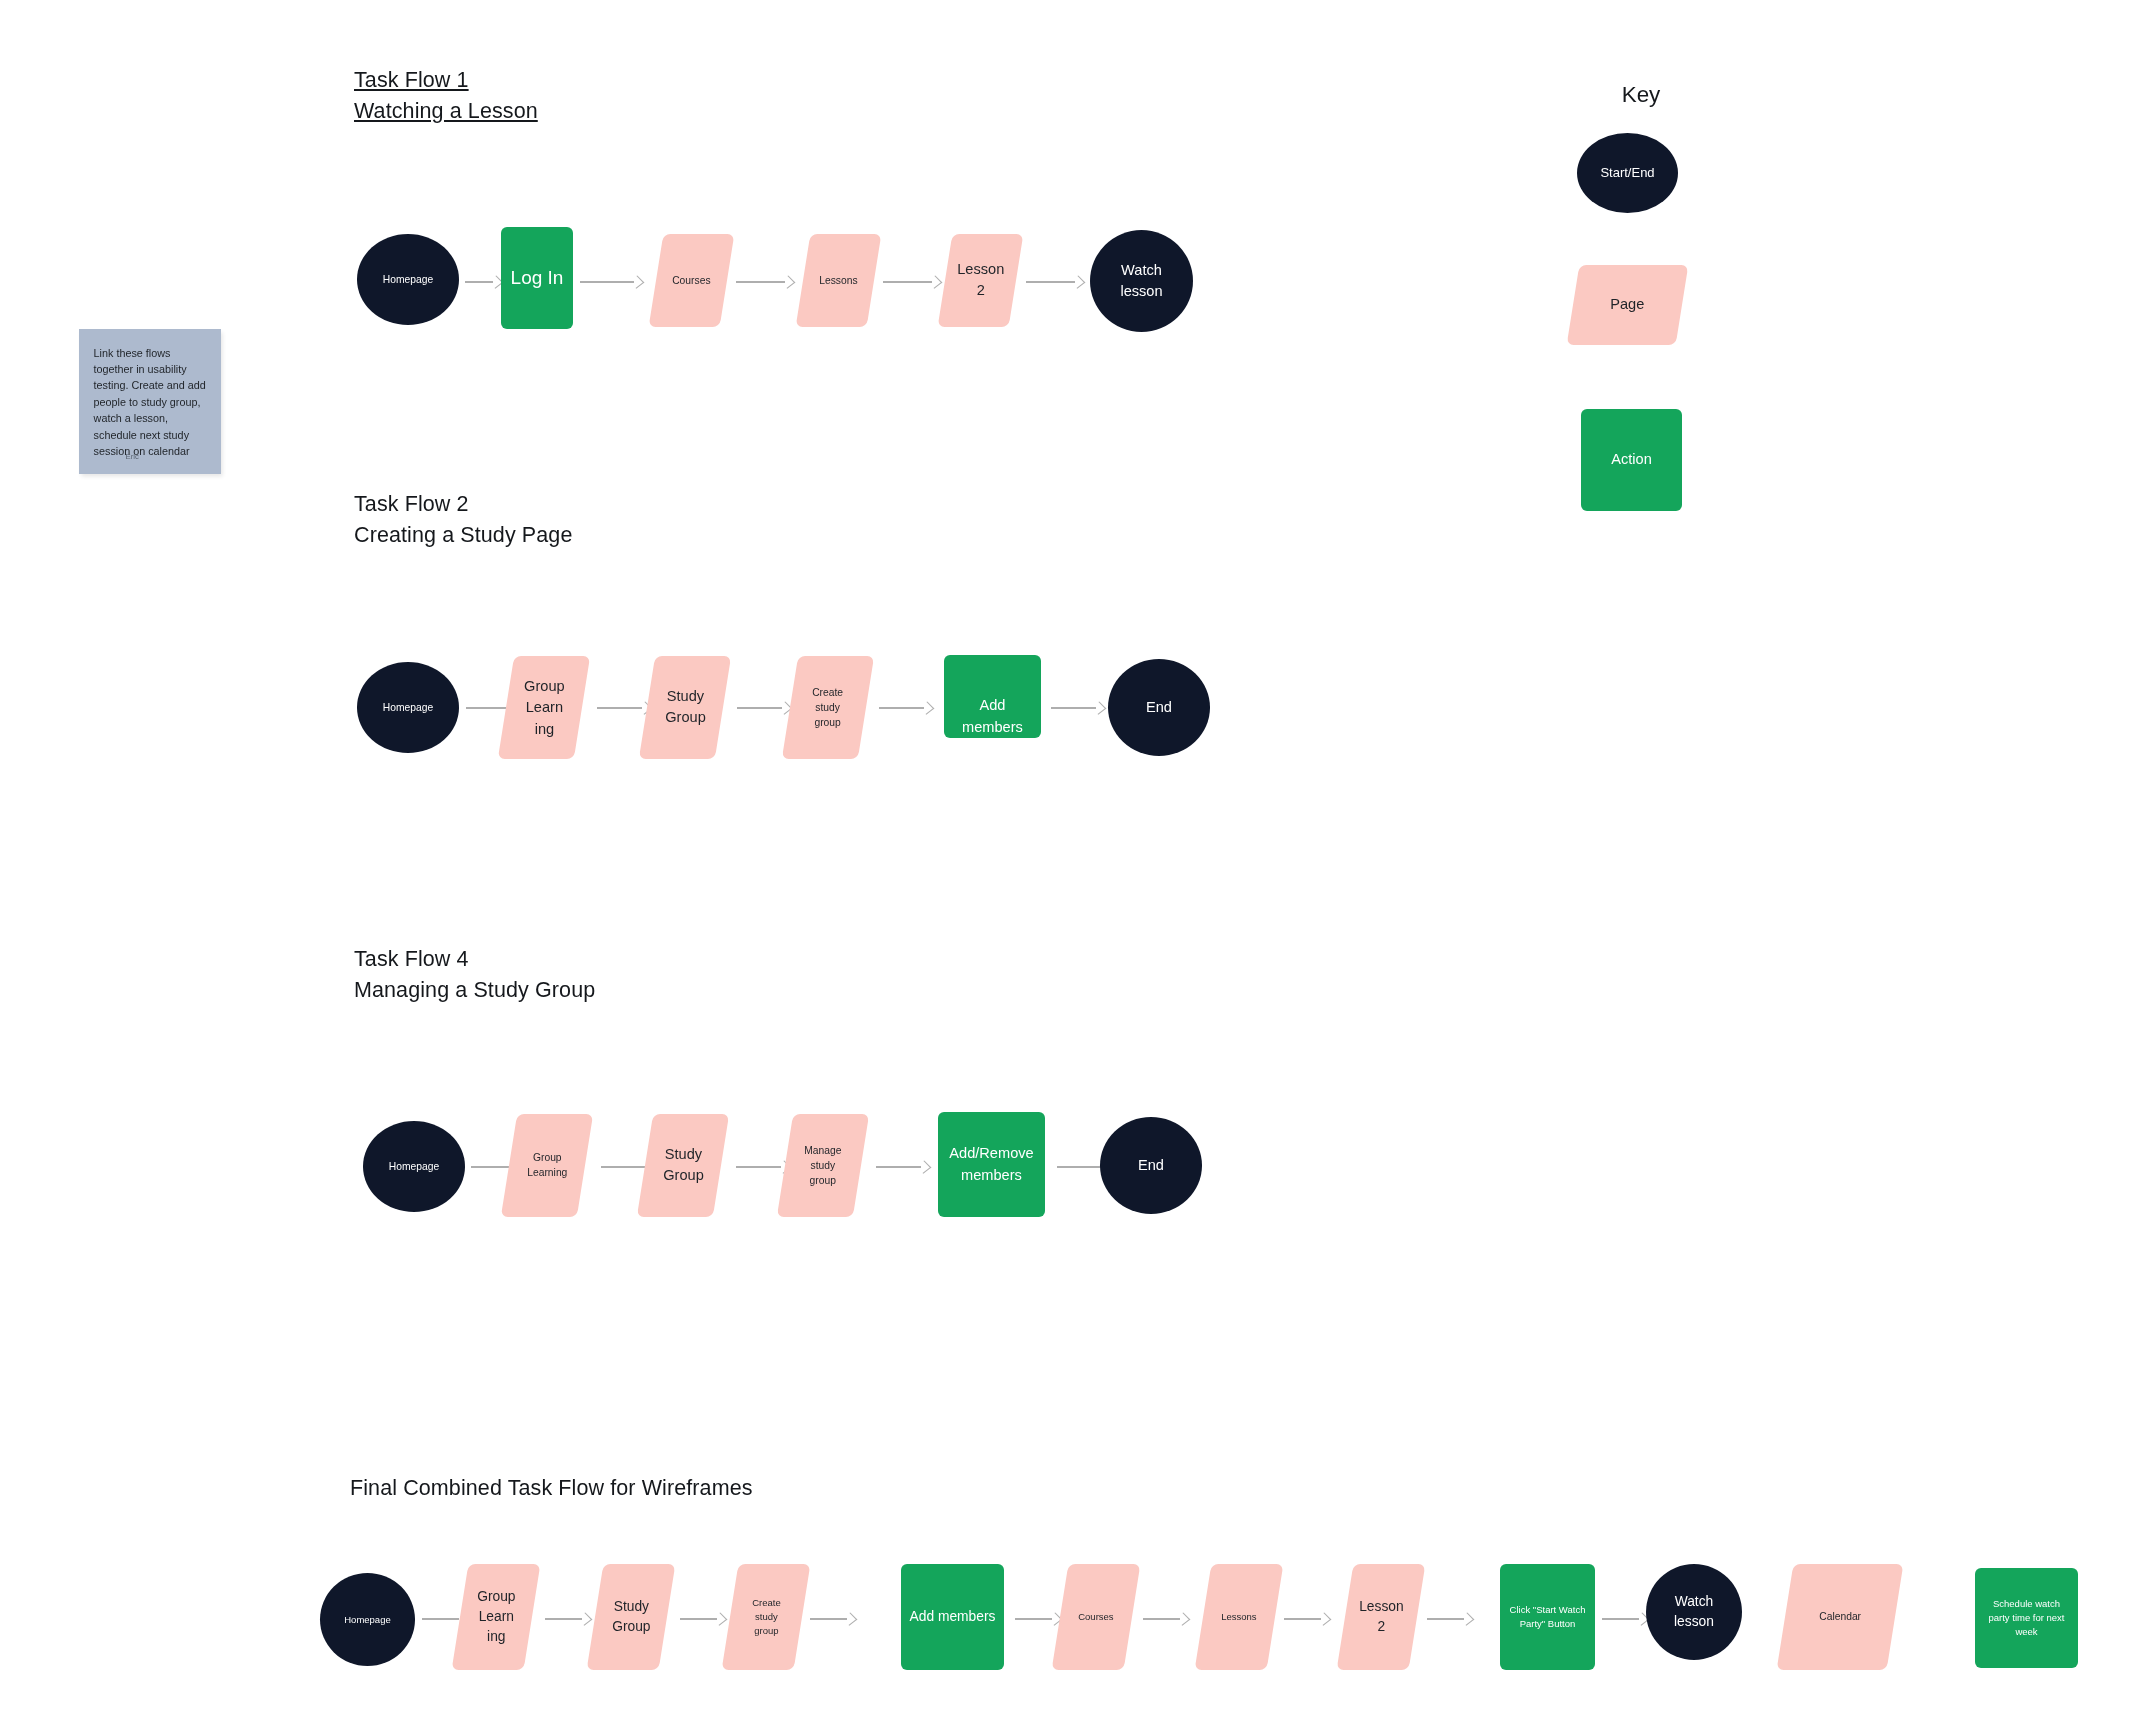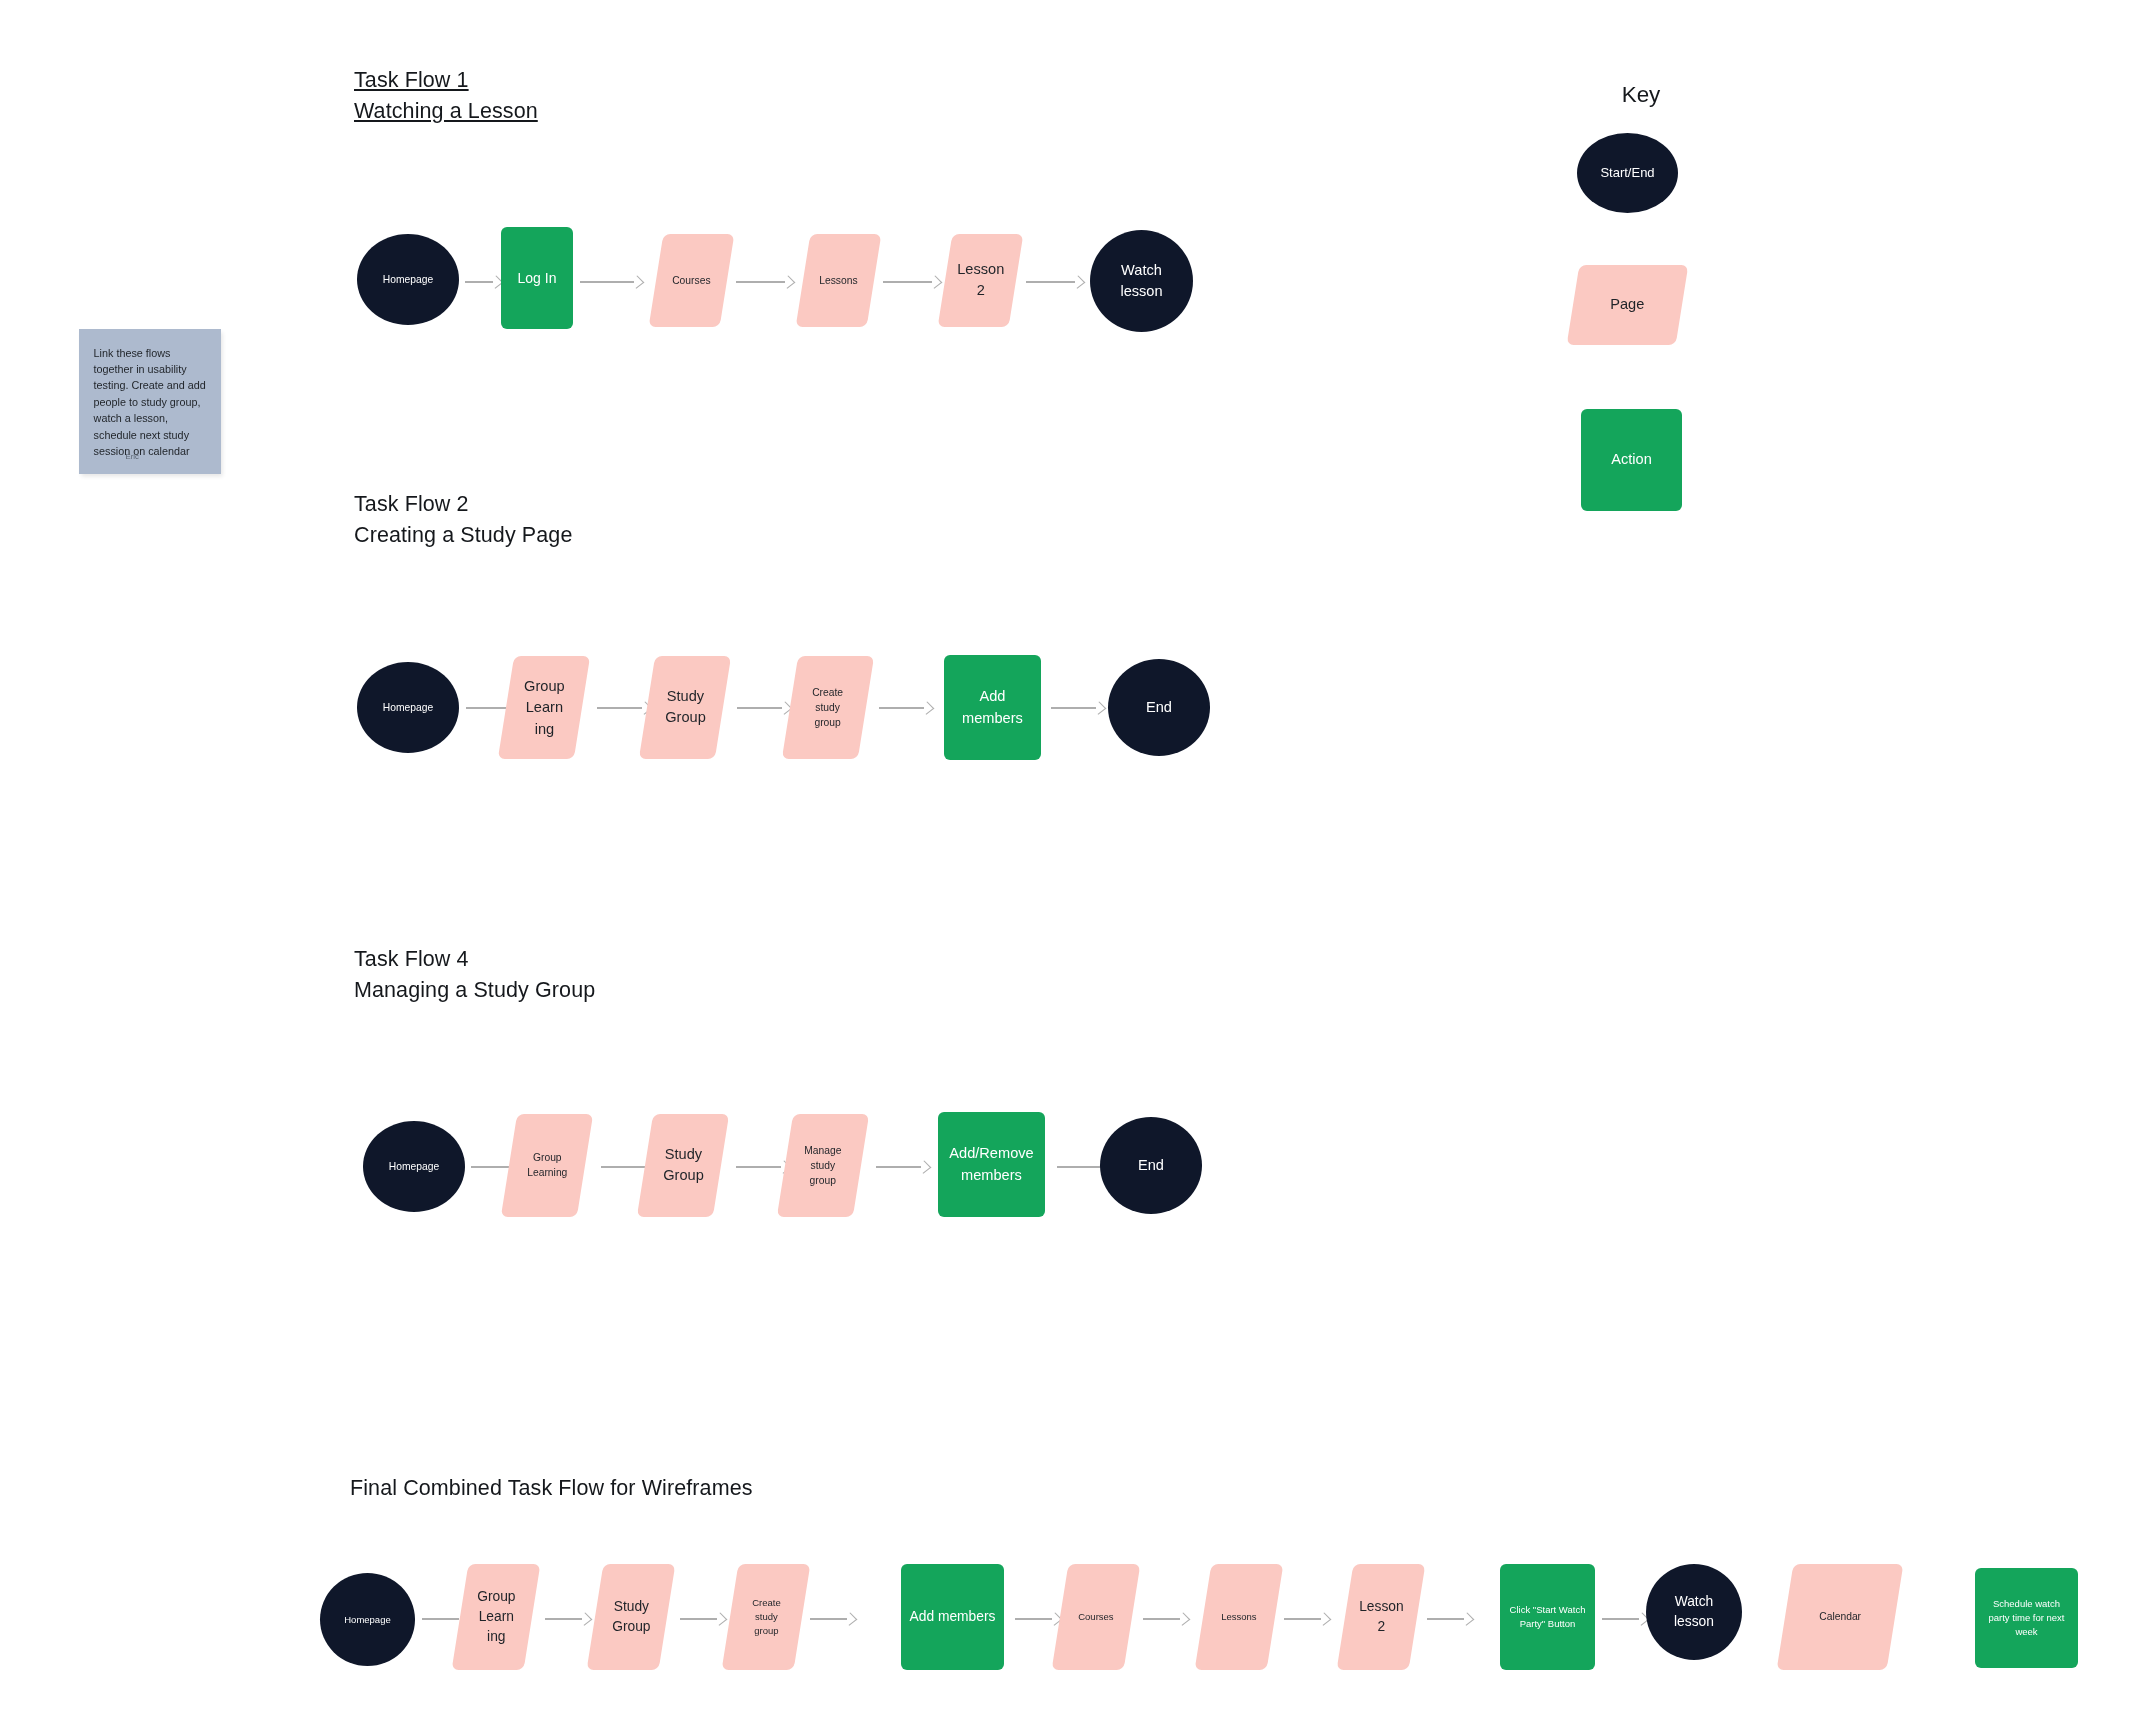--- a/index.html
+++ b/index.html
@@ -165,21 +165,21 @@
   </div>
 
   <div class="node shape-start" style="left:357px; top:234px; width:102px; height:91px; font-size:10.3px;">
     <span class="label">Homepage</span>
   </div>
   <div class="arrow" style="left:465px; top:276px; width:36px;">
       <span class="shaft"></span>
       <span class="head"></span>
     </div>
 
-  <div class="node shape-action" style="left:501px; top:227px; width:72px; height:102px; font-size:14px;">
+  <div class="node shape-action" style="left:501px; top:227px; width:72px; height:102px; font-size:19px;">
     <span class="label">Log In</span>
   </div>
   <div class="arrow" style="left:580px; top:276px; width:62px;">
       <span class="shaft"></span>
       <span class="head"></span>
     </div>
 
   <div class="node shape-page" style="left:656px; top:234px; width:71px; height:93px; font-size:10.3px;">
     <span class="label">Courses</span>
   </div>
@@ -240,21 +240,21 @@
   <div class="node shape-page" style="left:790px; top:656px; width:76px; height:103px; font-size:10.3px;">
     <span class="label">Create
 study
 group</span>
   </div>
   <div class="arrow" style="left:879px; top:702px; width:53px;">
       <span class="shaft"></span>
       <span class="head"></span>
     </div>
 
-  <div class="node shape-action" style="left:944px; top:655px; width:97px; height:105px; font-size:14.6px;">
+  <div class="node shape-action" style="left:944px; top:655px; width:97px; height:83px; font-size:14.6px;align-items:flex-end;">
     <span class="label">Add
 members</span>
   </div>
   <div class="arrow" style="left:1051px; top:702px; width:53px;">
       <span class="shaft"></span>
       <span class="head"></span>
     </div>
 
   <div class="node shape-start" style="left:1108px; top:659px; width:102px; height:97px; font-size:14.6px;">
     <span class="label">End</span>

